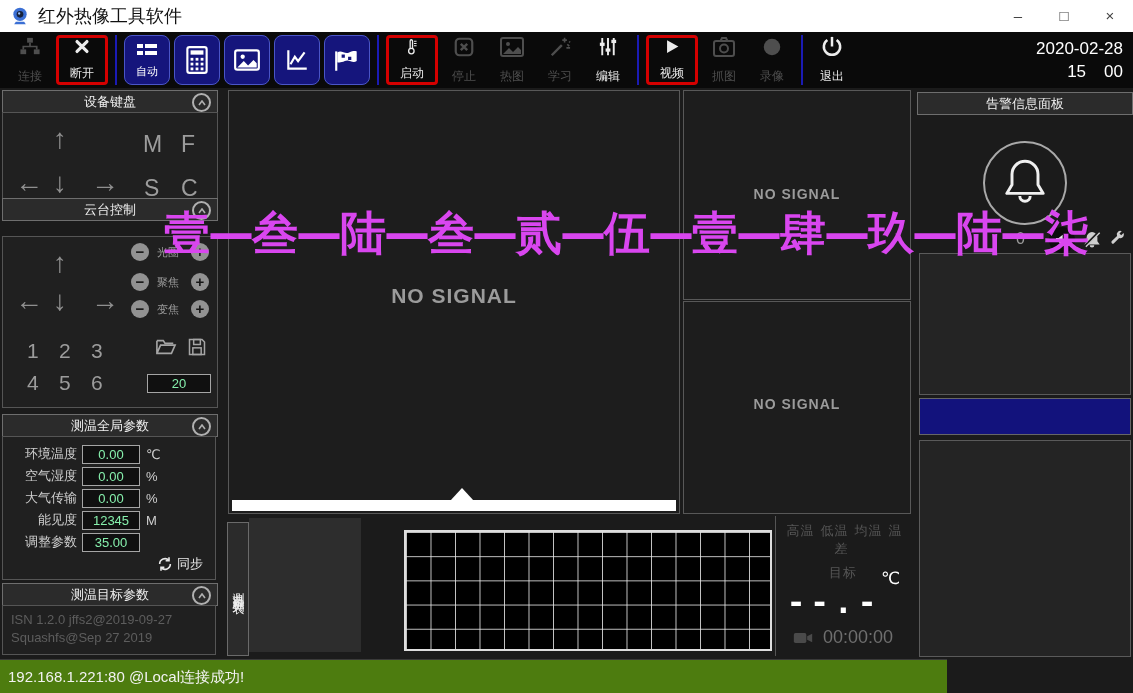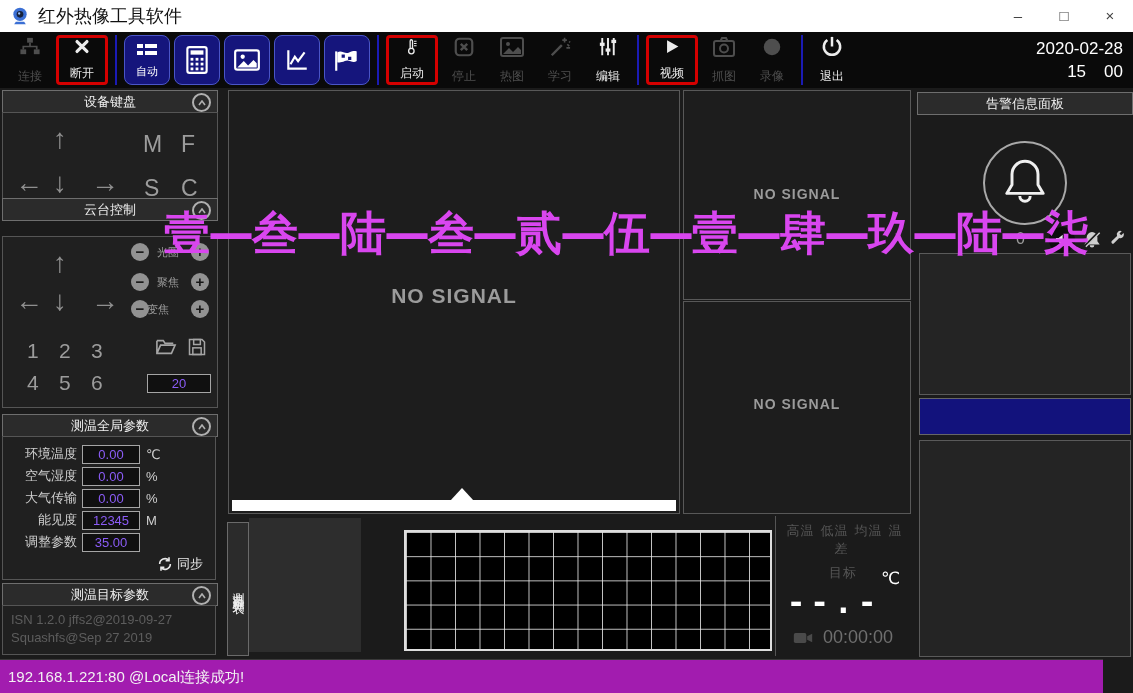--- a/index.html
+++ b/index.html
@@ -39,21 +39,21 @@
             border-radius:50%;color:#b0b0b0;display:flex;align-items:center;justify-content:center;}
   .sec-body{position:absolute;background:#202020;border:1px solid #555;}
 
   
   .garrow{color:#8f8f8f;font-weight:bold;font-size:28px;line-height:28px;}
   .gkey{color:#9c9c9c;font-size:23px;}
   .pm{display:inline-block;width:18px;height:18px;border-radius:50%;background:#929292;color:#151515;
       font-weight:bold;font-size:15px;line-height:18px;text-align:center;}
   .ptzlbl{color:#9a9a9a;font-size:11px;}
   .num{color:#9c9c9c;font-size:21px;}
-  .valbox{background:#101010;border:1px solid #a5a5a5;color:#8b5cf6;font-size:13px;
+  .valbox{background:#101010;border:1px solid #a5a5a5;color:#86efac;font-size:13px;
           text-align:center;height:17px;line-height:17px;}
   .prow{display:flex;align-items:center;height:22px;margin:0 0 0 0;}
   .prow .pl{width:74px;text-align:right;color:#cfcfcf;font-size:13px;margin-right:5px;}
   .prow .pv{width:56px;}
   .prow .pu{color:#cfcfcf;font-size:13px;margin-left:6px;}
   .dimline{color:#5d5d5d;font-size:13px;line-height:18px;}
 
   
   .vidpanel{background:#1d1d1d;border:1px solid #585858;}
   .nosig{position:absolute;left:0;right:0;text-align:center;color:#9b9b9b;font-weight:bold;letter-spacing:1px;}
@@ -88,21 +88,21 @@
   .roundicon{width:26px;height:26px;border-radius:50%;background:#0c0c0c;display:flex;
              align-items:center;justify-content:center;}
   .apanel{background:#242424;border:1px solid #5a5a5a;}
   #bluebar{background:#12127c;border:1px solid #666;}
 
   
   #watermark{left:128px;top:203px;width:910px;font-size:46px;font-weight:900;letter-spacing:-2px;
              white-space:nowrap;z-index:50;font-family:"DejaVu Sans","Liberation Sans",sans-serif;}
 
   
-  #statusbar{left:0;top:659px;width:1103px;height:34px;background:#a21caf;border-top:1px solid #3a3a3a;
+  #statusbar{left:0;top:659px;width:947px;height:34px;background:#4d7c0f;border-top:1px solid #3a3a3a;
              display:flex;align-items:center;}
   #statusbar .st{color:#f2f2f2;font-size:15px;margin-left:8px;}
 
   .syncbtn{position:absolute;right:12px;display:flex;align-items:center;color:#e8e8e8;font-size:13px;}
   .syncbtn svg{margin-right:4px;}
 </style>
 </head>
 <body>
 
 <div id="stage">
@@ -312,21 +312,21 @@
 
     <span class="abs pm" style="left:128px;top:6px;">−</span>
     <span class="abs ptzlbl" style="left:154px;top:8px;">光圈</span>
     <span class="abs pm" style="left:188px;top:6px;">+</span>
 
     <span class="abs pm" style="left:128px;top:36px;">−</span>
     <span class="abs ptzlbl" style="left:154px;top:38px;">聚焦</span>
     <span class="abs pm" style="left:188px;top:36px;">+</span>
 
     <span class="abs pm" style="left:128px;top:63px;">−</span>
-    <span class="abs ptzlbl" style="left:144px;top:65px;">变焦</span>
+    <span class="abs ptzlbl" style="left:154px;top:65px;">变焦</span>
     <span class="abs pm" style="left:188px;top:63px;">+</span>
 
     <span class="abs num" style="left:24px;top:102px;">1</span>
     <span class="abs num" style="left:56px;top:102px;">2</span>
     <span class="abs num" style="left:88px;top:102px;">3</span>
     <span class="abs" style="left:152px;top:100px;color:#a5a5a5;">
       <svg width="22" height="20" viewBox="0 0 24 22">
         <path d="M2 4h7l2 3h9" fill="none" stroke="currentColor" stroke-width="1.8"></path>
         <path d="M2 4v14h16l4-9H6l-4 9" fill="none" stroke="currentColor" stroke-width="1.8"></path>
       </svg>

